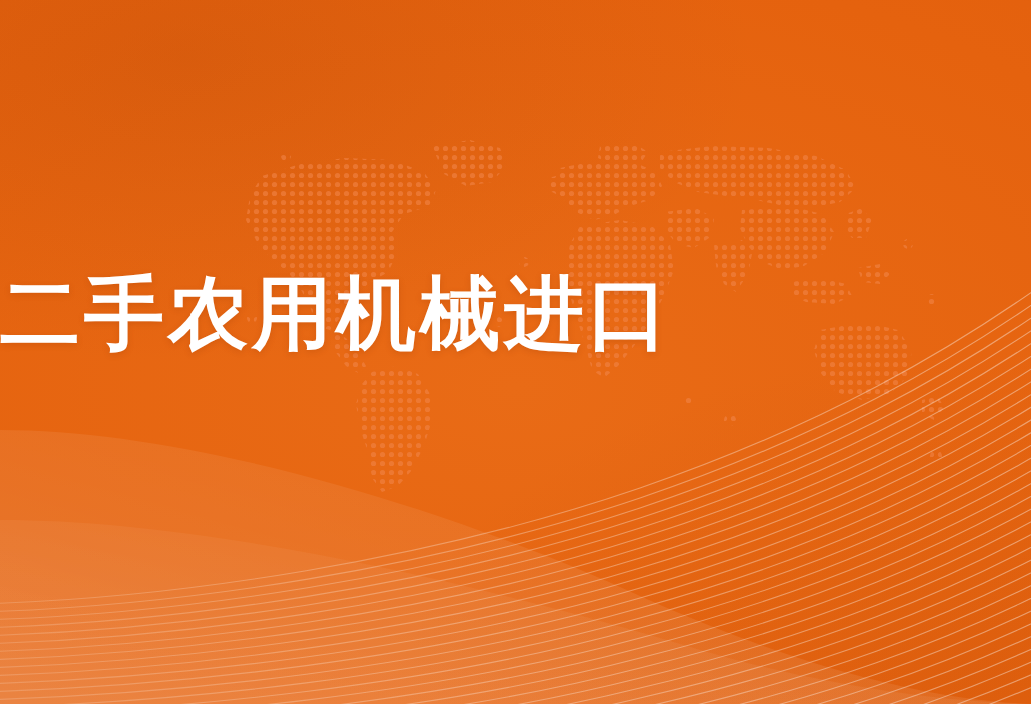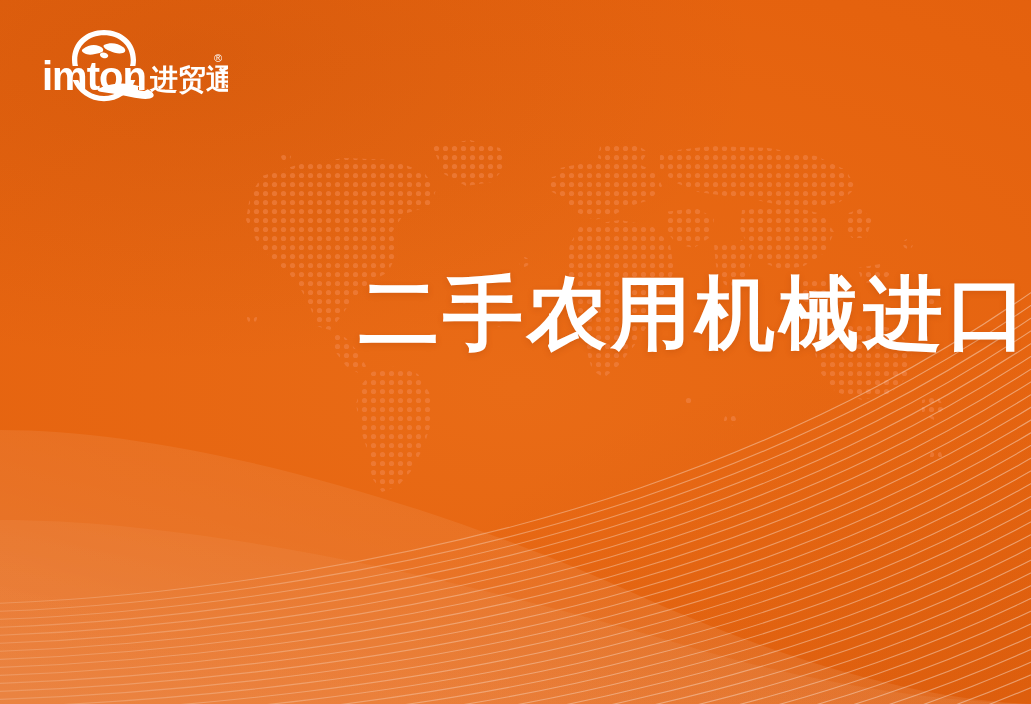--- a/index.html
+++ b/index.html
@@ -51,21 +51,21 @@
     width: 190px;
     height: 76px;
   }
 
   
   #headline {
     position: absolute;
     left: 0;
     top: 262px;
     width: 1031px;
-    text-align: right;
+    text-align: left;
     color: #ffffff;
   }
   .hl-line {
     display: block;
     font-family: "Liberation Sans", "DejaVu Sans", sans-serif;
     font-weight: 700;
     font-size: 80px;
     line-height: 104px;
     letter-spacing: 4px;
     color: #ffffff;
@@ -206,50 +206,18 @@
       <path d="M-20,804 C180,798 430,785 640,738 C820,701 950,652 1060,597"></path>
       <path d="M-20,812 C180,806 430,794 640,748 C820,712 950,664 1060,610"></path>
       <path d="M-20,820 C180,814 430,803 640,758 C820,723 950,676 1060,623"></path>
       <path d="M-20,828 C180,822 430,812 640,768 C820,734 950,688 1060,636"></path>
       <path d="M-20,836 C180,830 430,821 640,778 C820,745 950,700 1060,649"></path>
       <path d="M-20,844 C180,838 430,830 640,788 C820,756 950,712 1060,662"></path>
       <path d="M-20,852 C180,846 430,839 640,798 C820,767 950,724 1060,675"></path>
     </g>
   </svg>
 
-  <div id="logo">
-    <svg viewBox="0 0 190 76" width="190" height="76" aria-hidden="true">
-
-      <g fill="#ffffff">
-
-        <path d="M34,32 C34,14 48,2 66,2 C84,2 98,14 98,32 C98,34 97.8,36 97.4,38
-                 L92,38 C92.5,36.2 92.7,34.2 92.7,32 C92.7,17.6 81.2,7.2 66,7.2
-                 C50.8,7.2 39.3,17.6 39.3,32 C39.3,34.2 39.5,36.2 40,38 L34.6,38
-                 C34.2,36 34,34 34,32 Z"></path>
-
-        <path d="M34.6,52 L40.2,52 C44.8,61.6 54.6,68 66,68 C77.4,68 87.2,61.6 91.8,52
-                 L97.4,52 C92.4,64.6 80.3,73.2 66,73.2 C51.7,73.2 39.6,64.6 34.6,52 Z"></path>
-
-        <path d="M45,21 C50,17 56,16 61,18 C64,19 66,21 65,23 C64,25 60,25 57,26
-                 C53,27 49,27 46,25 C44,24 43,22 45,21 Z"></path>
-        <path d="M66,17 C72,14 80,15 85,19 C88,21 88,24 85,25 C81,26 76,25 72,23
-                 C69,22 64,19 66,17 Z"></path>
-        <path d="M63,25 C66,24 69,25 70,27 C71,29 68,31 65,30 C62,29 61,26 63,25 Z"></path>
-
-        <path d="M62,60 C72,55 88,54 101,58 C112,61 118,66 115,69 C112,72 102,71 93,69
-                 C84,67 72,65 64,64 C60,63.5 58,62 62,60 Z"></path>
-        <path d="M100,59 C104,58 108,59 110,61 C108,63 104,63 100,62 Z" fill="#e5620e"></path>
-        <circle cx="106" cy="61.5" r="1.6" fill="#e5620e"></circle>
-      </g>
-
-      <text x="4" y="62" font-family="Liberation Sans, DejaVu Sans, sans-serif" font-size="40" font-weight="700" fill="#ffffff" letter-spacing="-1">imton</text>
-
-      <text x="112" y="61" font-family="DejaVu Sans, Liberation Sans, sans-serif" font-size="28" font-weight="700" fill="#ffffff" letter-spacing="0">进贸通</text>
-
-      <text x="176" y="34" font-family="Liberation Sans, DejaVu Sans, sans-serif" font-size="11" fill="#ffffff">®</text>
-    </svg>
-  </div>
 
   <div id="headline">
     <span class="hl-line" id="hl-line-1">二手农用机械进口</span>
   </div>
 
 </div>
 
 </body></html>

